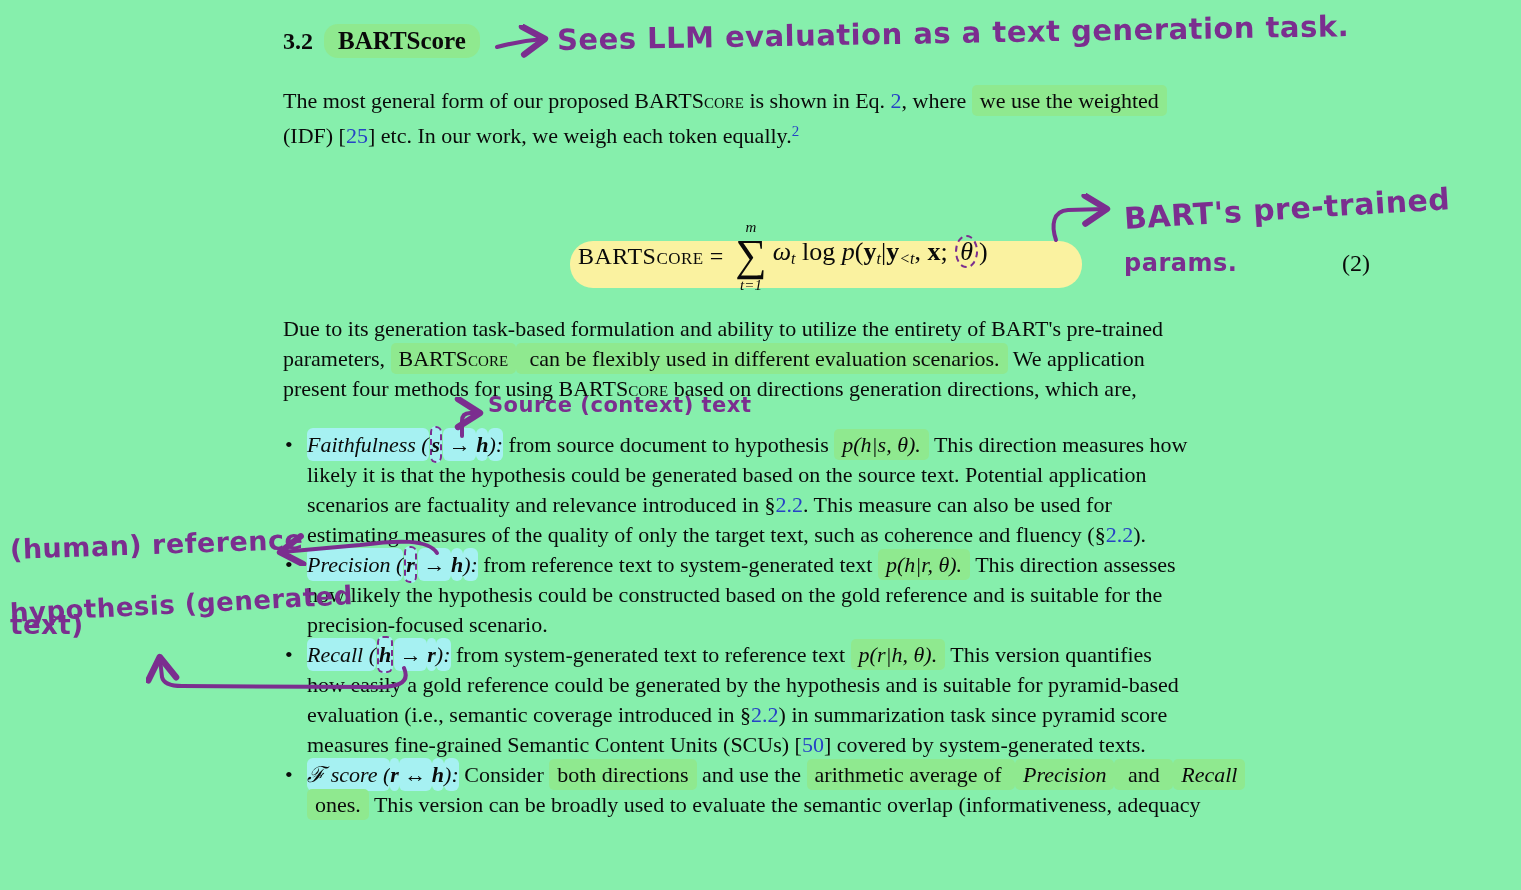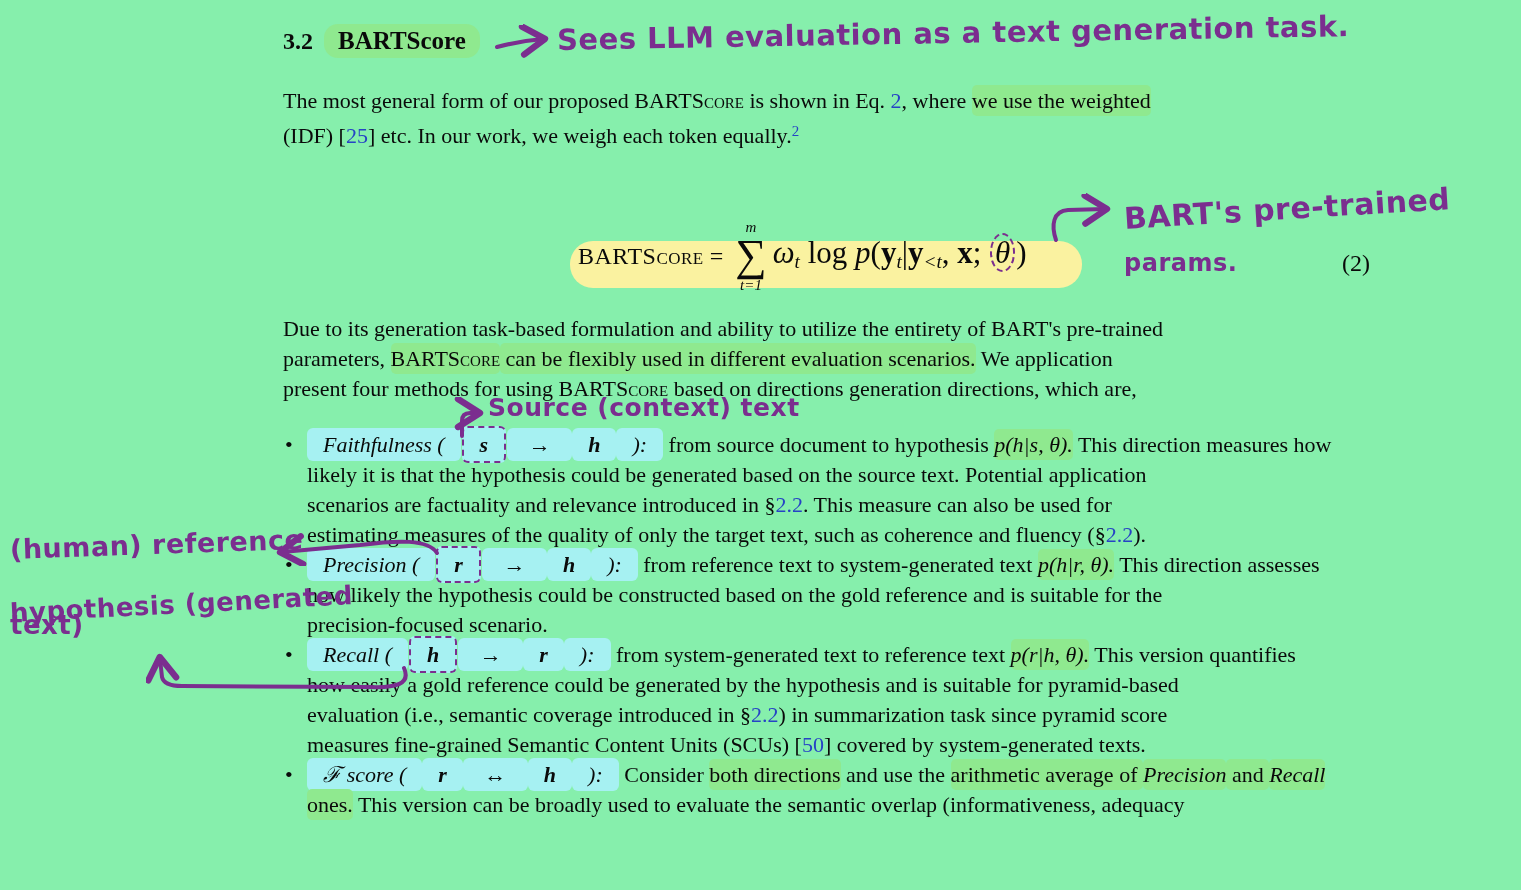--- a/index.html
+++ b/index.html
@@ -11,50 +11,50 @@
   .seg{white-space:pre;}
   .seg.italic{font-style:italic;}
   .seg.math{font-style:italic;}
   .seg.mathbf{font-weight:bold;}
   .seg.mathbi{font-weight:bold;font-style:italic;}
   .seg.sc{font-variant:small-caps;}
   .seg.link{color:var(--link-blue);cursor:pointer;}
   .seg.sup{font-size:0.68em;vertical-align:0.5em;}
   .seg.sub{font-size:0.62em;vertical-align:-0.25em;}
   .seg.circle{border:2px dashed var(--ink-purple);border-radius:50%;padding:0 3px;margin:0 1px;}
-  .seg.hl-green{background:var(--highlight-green);padding:3px 0;border-radius:5px;}
-  .seg.hl-cyan{background:var(--highlight-cyan);padding:4px 16px;border-radius:6px;font-style:italic;}
+  .seg.hl-green{background:var(--highlight-green);padding:3px 8px;border-radius:5px;}
+  .seg.hl-cyan{background:var(--highlight-cyan);padding:4px 0;border-radius:6px;font-style:italic;}
   
   .abs{position:absolute;}
   .heading{left:283px;top:24px;font-weight:bold;font-size:24px;display:flex;align-items:center;gap:11px;}
   .htitle-pill{background:var(--highlight-green);border-radius:14px;padding:3px 14px;font-size:25px;}
   .para1{left:283px;top:86px;width:1110px;}
   .para2{left:283px;top:314px;width:1110px;}
   .bullets{left:285px;top:430px;width:1115px;}
   .bullet{display:flex;}
   .bullet-marker{width:22px;flex:none;line-height:30px;}
   .bullet-body{flex:1;}
   
   .equation-wrap{left:578px;top:208px;height:96px;}
   .eq-hl{position:absolute;left:-8px;top:33px;width:512px;height:47px;border-radius:23px;
          background:var(--highlight-yellow);z-index:0;}
   .eq-row{position:relative;z-index:1;display:flex;align-items:center;height:96px;font-size:24px;}
   .eq-lhs{font-variant:small-caps;letter-spacing:0.5px;}
   .sum{display:inline-flex;flex-direction:column;align-items:center;line-height:1;margin:0 6px;}
   .sum-top,.sum-lower{font-size:15px;font-style:italic;line-height:1.1;}
   .sum-glyph{font-size:44px;line-height:0.95;}
-  .eq-body{font-size:31px;}
+  .eq-body{font-size:26px;}
   .eq-number{left:1342px;top:250px;font-size:24px;}
   
   .hw{position:absolute;color:var(--ink-purple);font-family:"DejaVu Sans",sans-serif;
       font-weight:700;white-space:nowrap;letter-spacing:0.5px;}
   .hw-heading{left:557px;top:16px;font-size:29px;transform:rotate(-1deg);}
   .hw-eqnote1{left:1124px;top:201px;font-size:30px;transform:rotate(-3.5deg);transform-origin:left center;}
   .hw-eqnote2{left:1124px;top:249px;font-size:24px;}
-  .hw-source{left:488px;top:393px;font-size:25px;}
+  .hw-source{left:488px;top:393px;font-size:21px;}
   .hw-ref{left:10px;top:534px;font-size:27px;transform:rotate(-2deg);transform-origin:left center;}
   .hw-hyp1{left:10px;top:598px;font-size:26px;transform:rotate(-3deg);transform-origin:left center;}
   .hw-hyp2{left:10px;top:610px;font-size:26px;}
   
   .ink-layer{position:absolute;left:0;top:0;width:1521px;height:890px;z-index:6;pointer-events:none;}
   .ink{stroke:var(--ink-purple);fill:none;stroke-width:4;stroke-linecap:round;stroke-linejoin:round;}
 </style>
 </head>
 <body>
 

